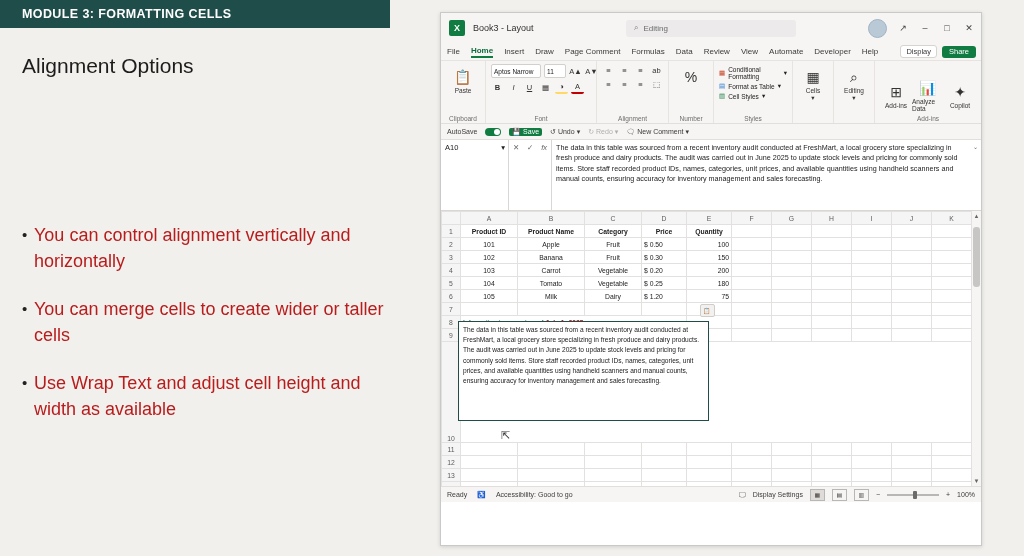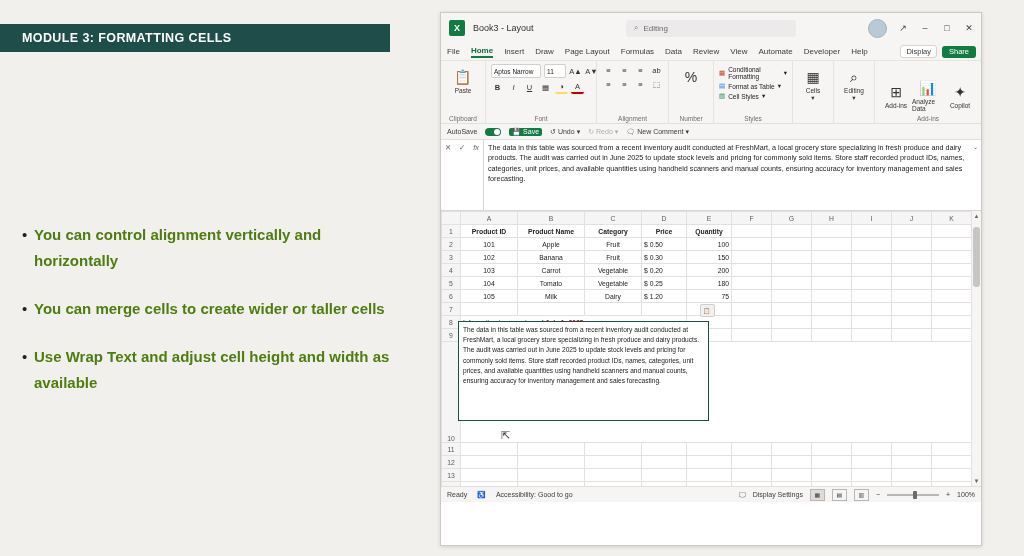--- a/index.html
+++ b/index.html
@@ -16,21 +16,21 @@
   }
   
   .slide {
     position: absolute;
     left: 0; top: 0;
     width: 424px; height: 556px;
     background: #f2f0ec;
   }
   .module-banner {
     position: absolute;
-    left: 0; top: 24px;
+    left: 0; top: 0;
     width: 390px; height: 28px;
     background: #1f4e4a;
     display: flex;
     align-items: center;
   }
   .module-banner-text {
     color: #ffffff;
     font-size: 12.5px;
     font-weight: bold;
     letter-spacing: 0.4px;
@@ -54,24 +54,23 @@
     margin-bottom: 22px;
   }
   .bullet-dot {
     width: 12px;
     font-size: 15px;
     line-height: 26px;
     color: #222;
     flex: 0 0 12px;
   }
   .bullet-text {
-    font-size: 15px;
+    font-size: 18px;
     line-height: 26px;
-    color: #4d7c0f;
-    font-weight: bold;
+    color: #b91c1c;
   }
 
   
   .excel {
     position: absolute;
     left: 440px; top: 12px;
     width: 540px; height: 532px;
     background: #ffffff;
     border: 1px solid #c9c9c9;
     box-shadow: 0 1px 4px rgba(0,0,0,0.14);
@@ -471,20 +470,21 @@
     border-radius: 1px;
   }
 </style>
 </head>
 <body>
 
 <div class="slide">
   <div class="module-banner">
     <span class="module-banner-text">MODULE 3: FORMATTING CELLS</span>
   </div>
+  <div class="slide-title">Alignment Options</div>
   <div class="bullets">
     <div class="bullet">
       <span class="bullet-dot">•</span>
       <span class="bullet-text">You can control alignment vertically and horizontally</span>
     </div>
     <div class="bullet">
       <span class="bullet-dot">•</span>
       <span class="bullet-text">You can merge cells to create wider or taller cells</span>
     </div>
     <div class="bullet">
@@ -510,21 +510,21 @@
       <div class="win-btn">□</div>
       <div class="win-btn">✕</div>
     </div>
   </div>
 
   <div class="ribbon-tabs">
     <span class="tab">File</span>
     <span class="tab active">Home</span>
     <span class="tab">Insert</span>
     <span class="tab">Draw</span>
-    <span class="tab">Page Layout</span>
+    <span class="tab">Page Comment</span>
     <span class="tab">Formulas</span>
     <span class="tab">Data</span>
     <span class="tab">Review</span>
     <span class="tab">View</span>
     <span class="tab">Automate</span>
     <span class="tab">Developer</span>
     <span class="tab">Help</span>
     <span class="tab-right">
       <span class="comments-btn">Display</span>
       <span class="share-btn">Share</span>
@@ -652,20 +652,24 @@
       <span>▾</span>
     </span>
     <span class="qat-item">
       <span>🗨</span>
       <span>New Comment</span>
       <span>▾</span>
     </span>
   </div>
 
   <div class="formulabar">
+    <div class="namebox">
+      <span>A10</span>
+      <span>▾</span>
+    </div>
     <div class="fx-group">
       <span>✕</span>
       <span>✓</span>
       <span style="font-style:italic">fx</span>
     </div>
     <div class="formula-content">
       <span>The data in this table was sourced from a recent inventory audit conducted at FreshMart, a local grocery store specializing in fresh produce and dairy products. The audit was carried out in June 2025 to update stock levels and pricing for commonly sold items. Store staff recorded product IDs, names, categories, unit prices, and available quantities using handheld scanners and manual counts, ensuring accuracy for inventory management and sales forecasting.</span>
       <span class="caret">⌄</span>
     </div>
   </div>

